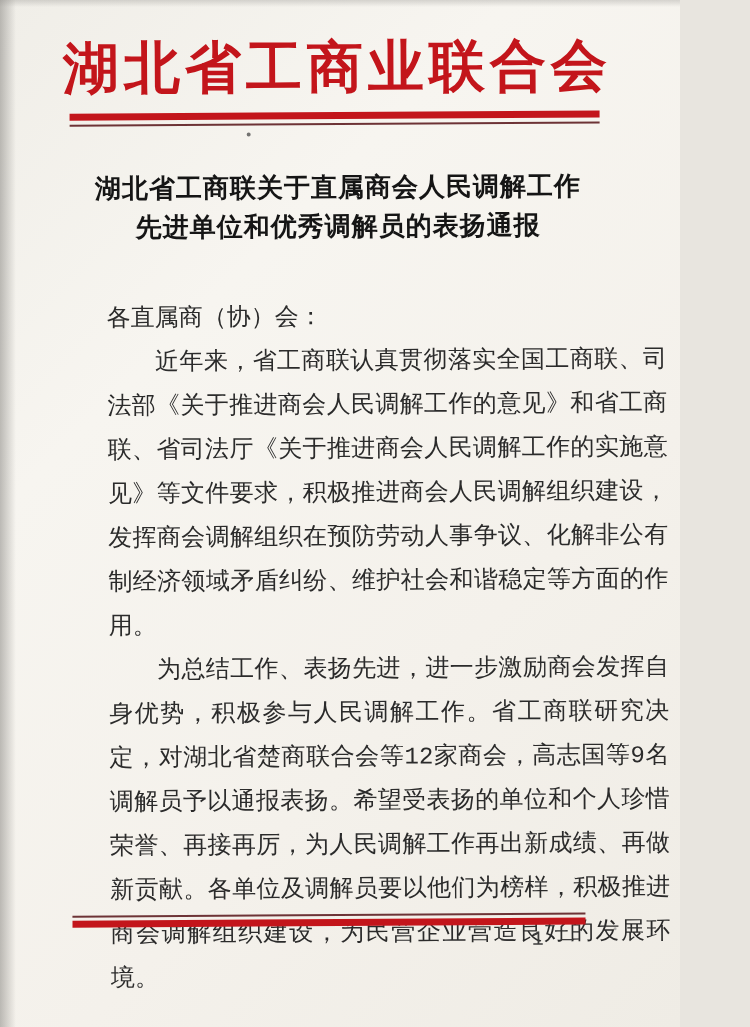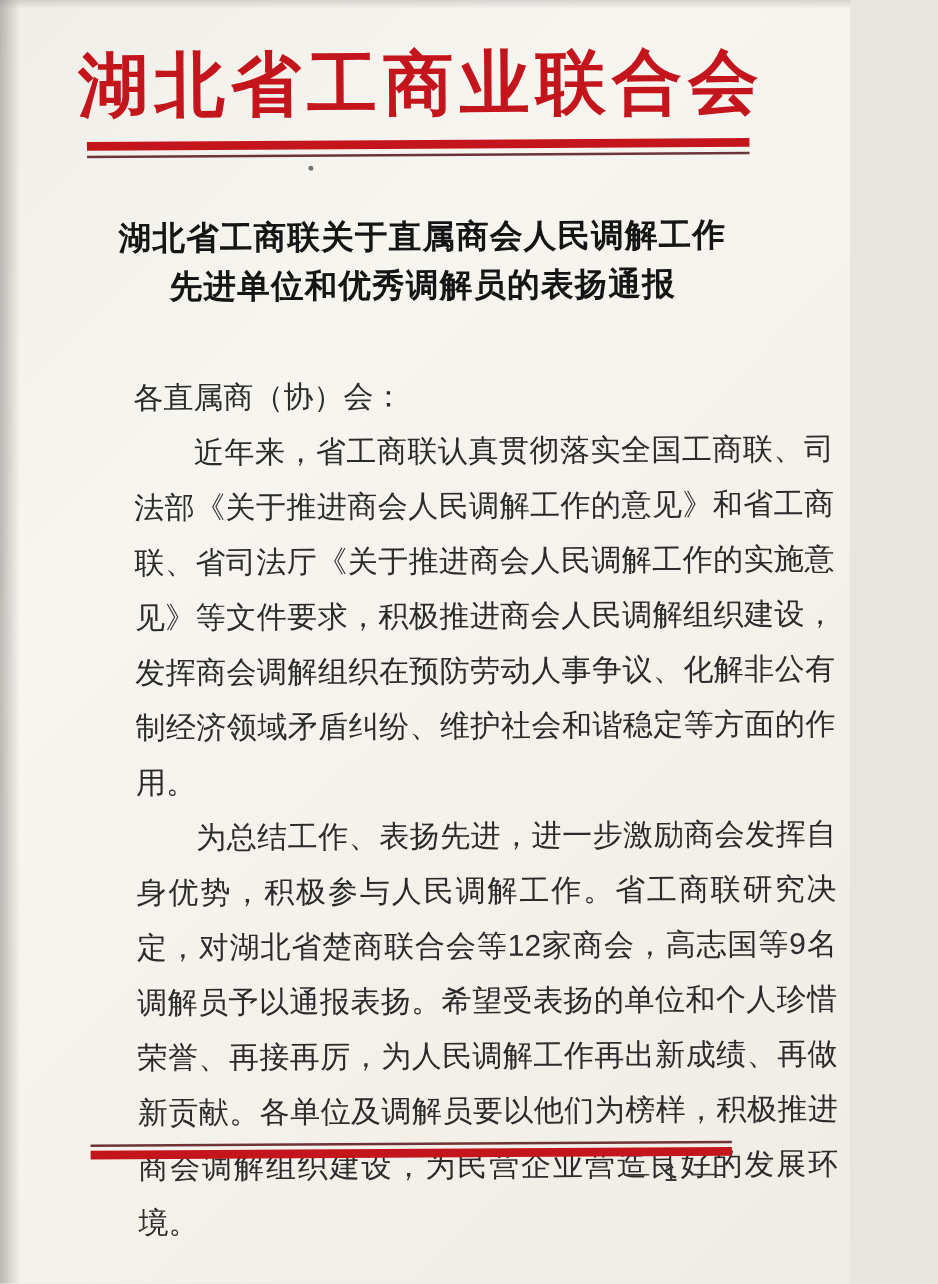--- a/index.html
+++ b/index.html
@@ -8,21 +8,21 @@
     --ink:#2b2b2b;
     --title-ink:#151515;
   }
   *{margin:0;padding:0;box-sizing:border-box;}
   html,body{background:#e8e5df;}
   .paper{
     position:relative;
     width:680px;height:1027px;
     overflow:hidden;
     background:linear-gradient(135deg,#f0eee8 0%,#f7f5f0 30%,#f4f1eb 65%,#efece5 100%);
-    font-family:Liberation Sans, sans-serif;
+    font-family:Liberation Mono, monospace;
   }
   .edge-left{
     position:absolute;left:0;top:0;bottom:0;width:16px;
     background:linear-gradient(to right,rgba(138,136,132,0.55),rgba(138,136,132,0));
   }
   .edge-top{
     position:absolute;top:0;left:0;right:0;height:7px;
     background:linear-gradient(to bottom,rgba(150,148,144,0.35),rgba(150,148,144,0));
   }
   .content{

